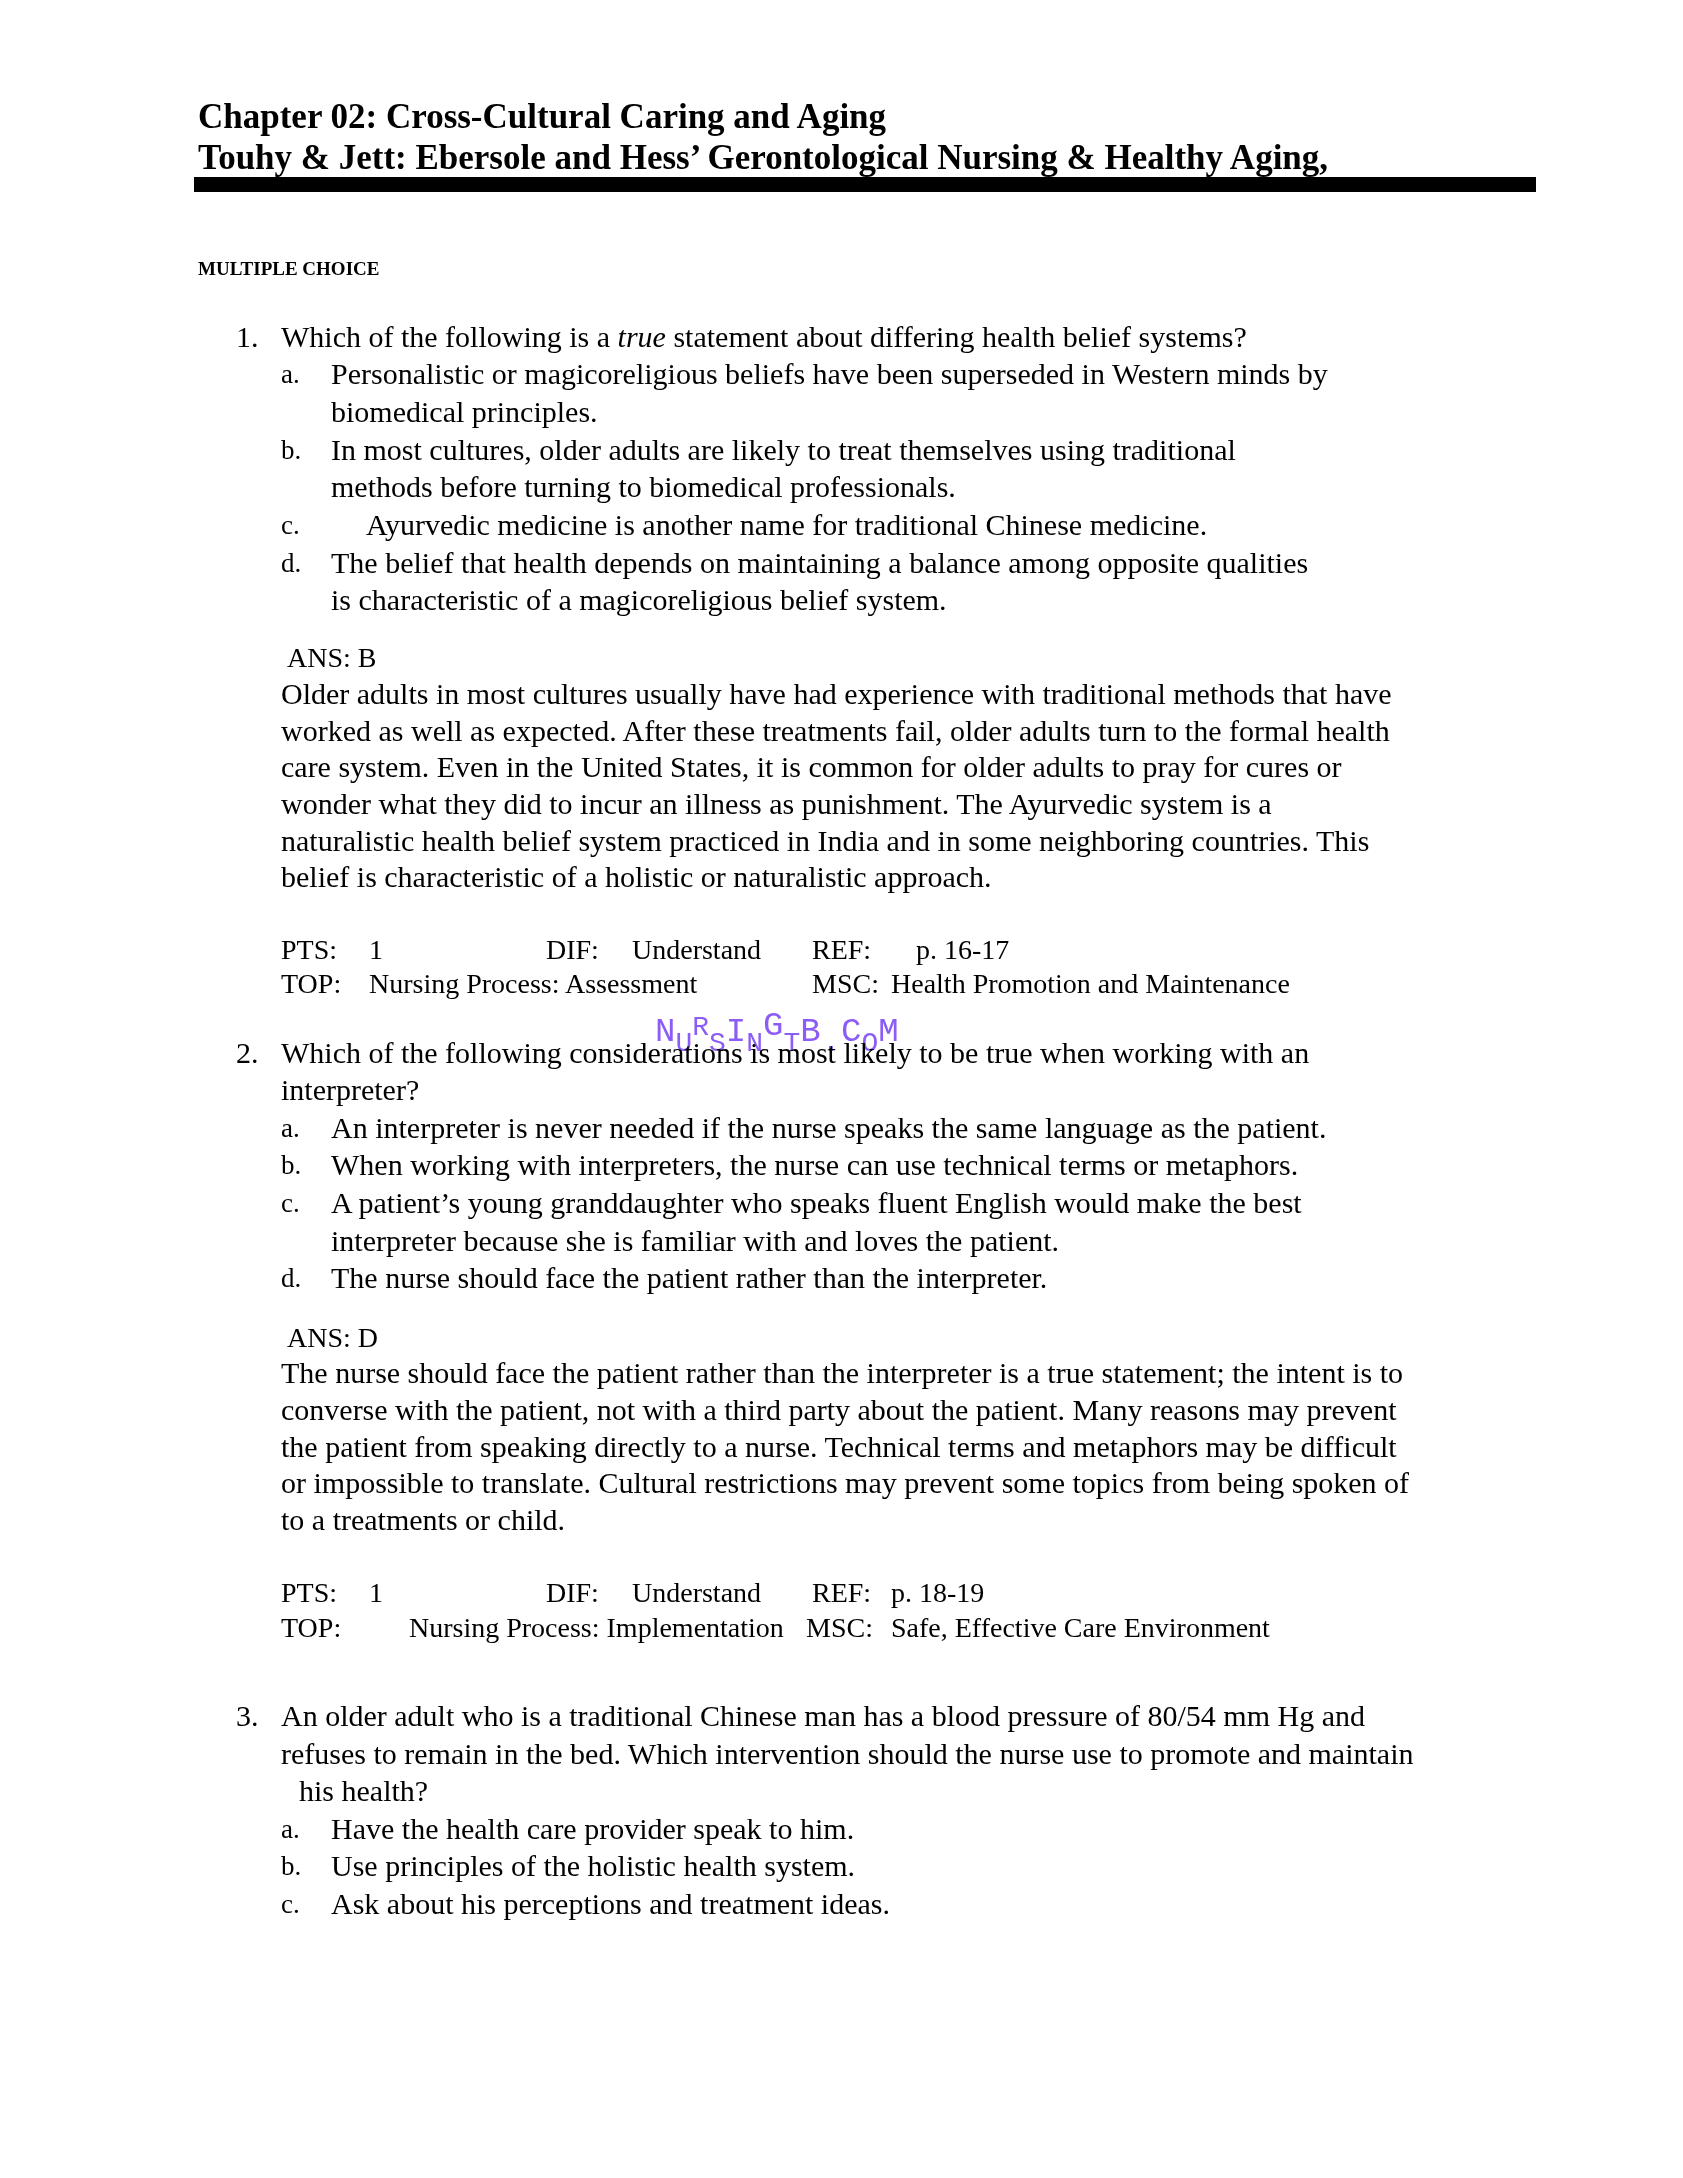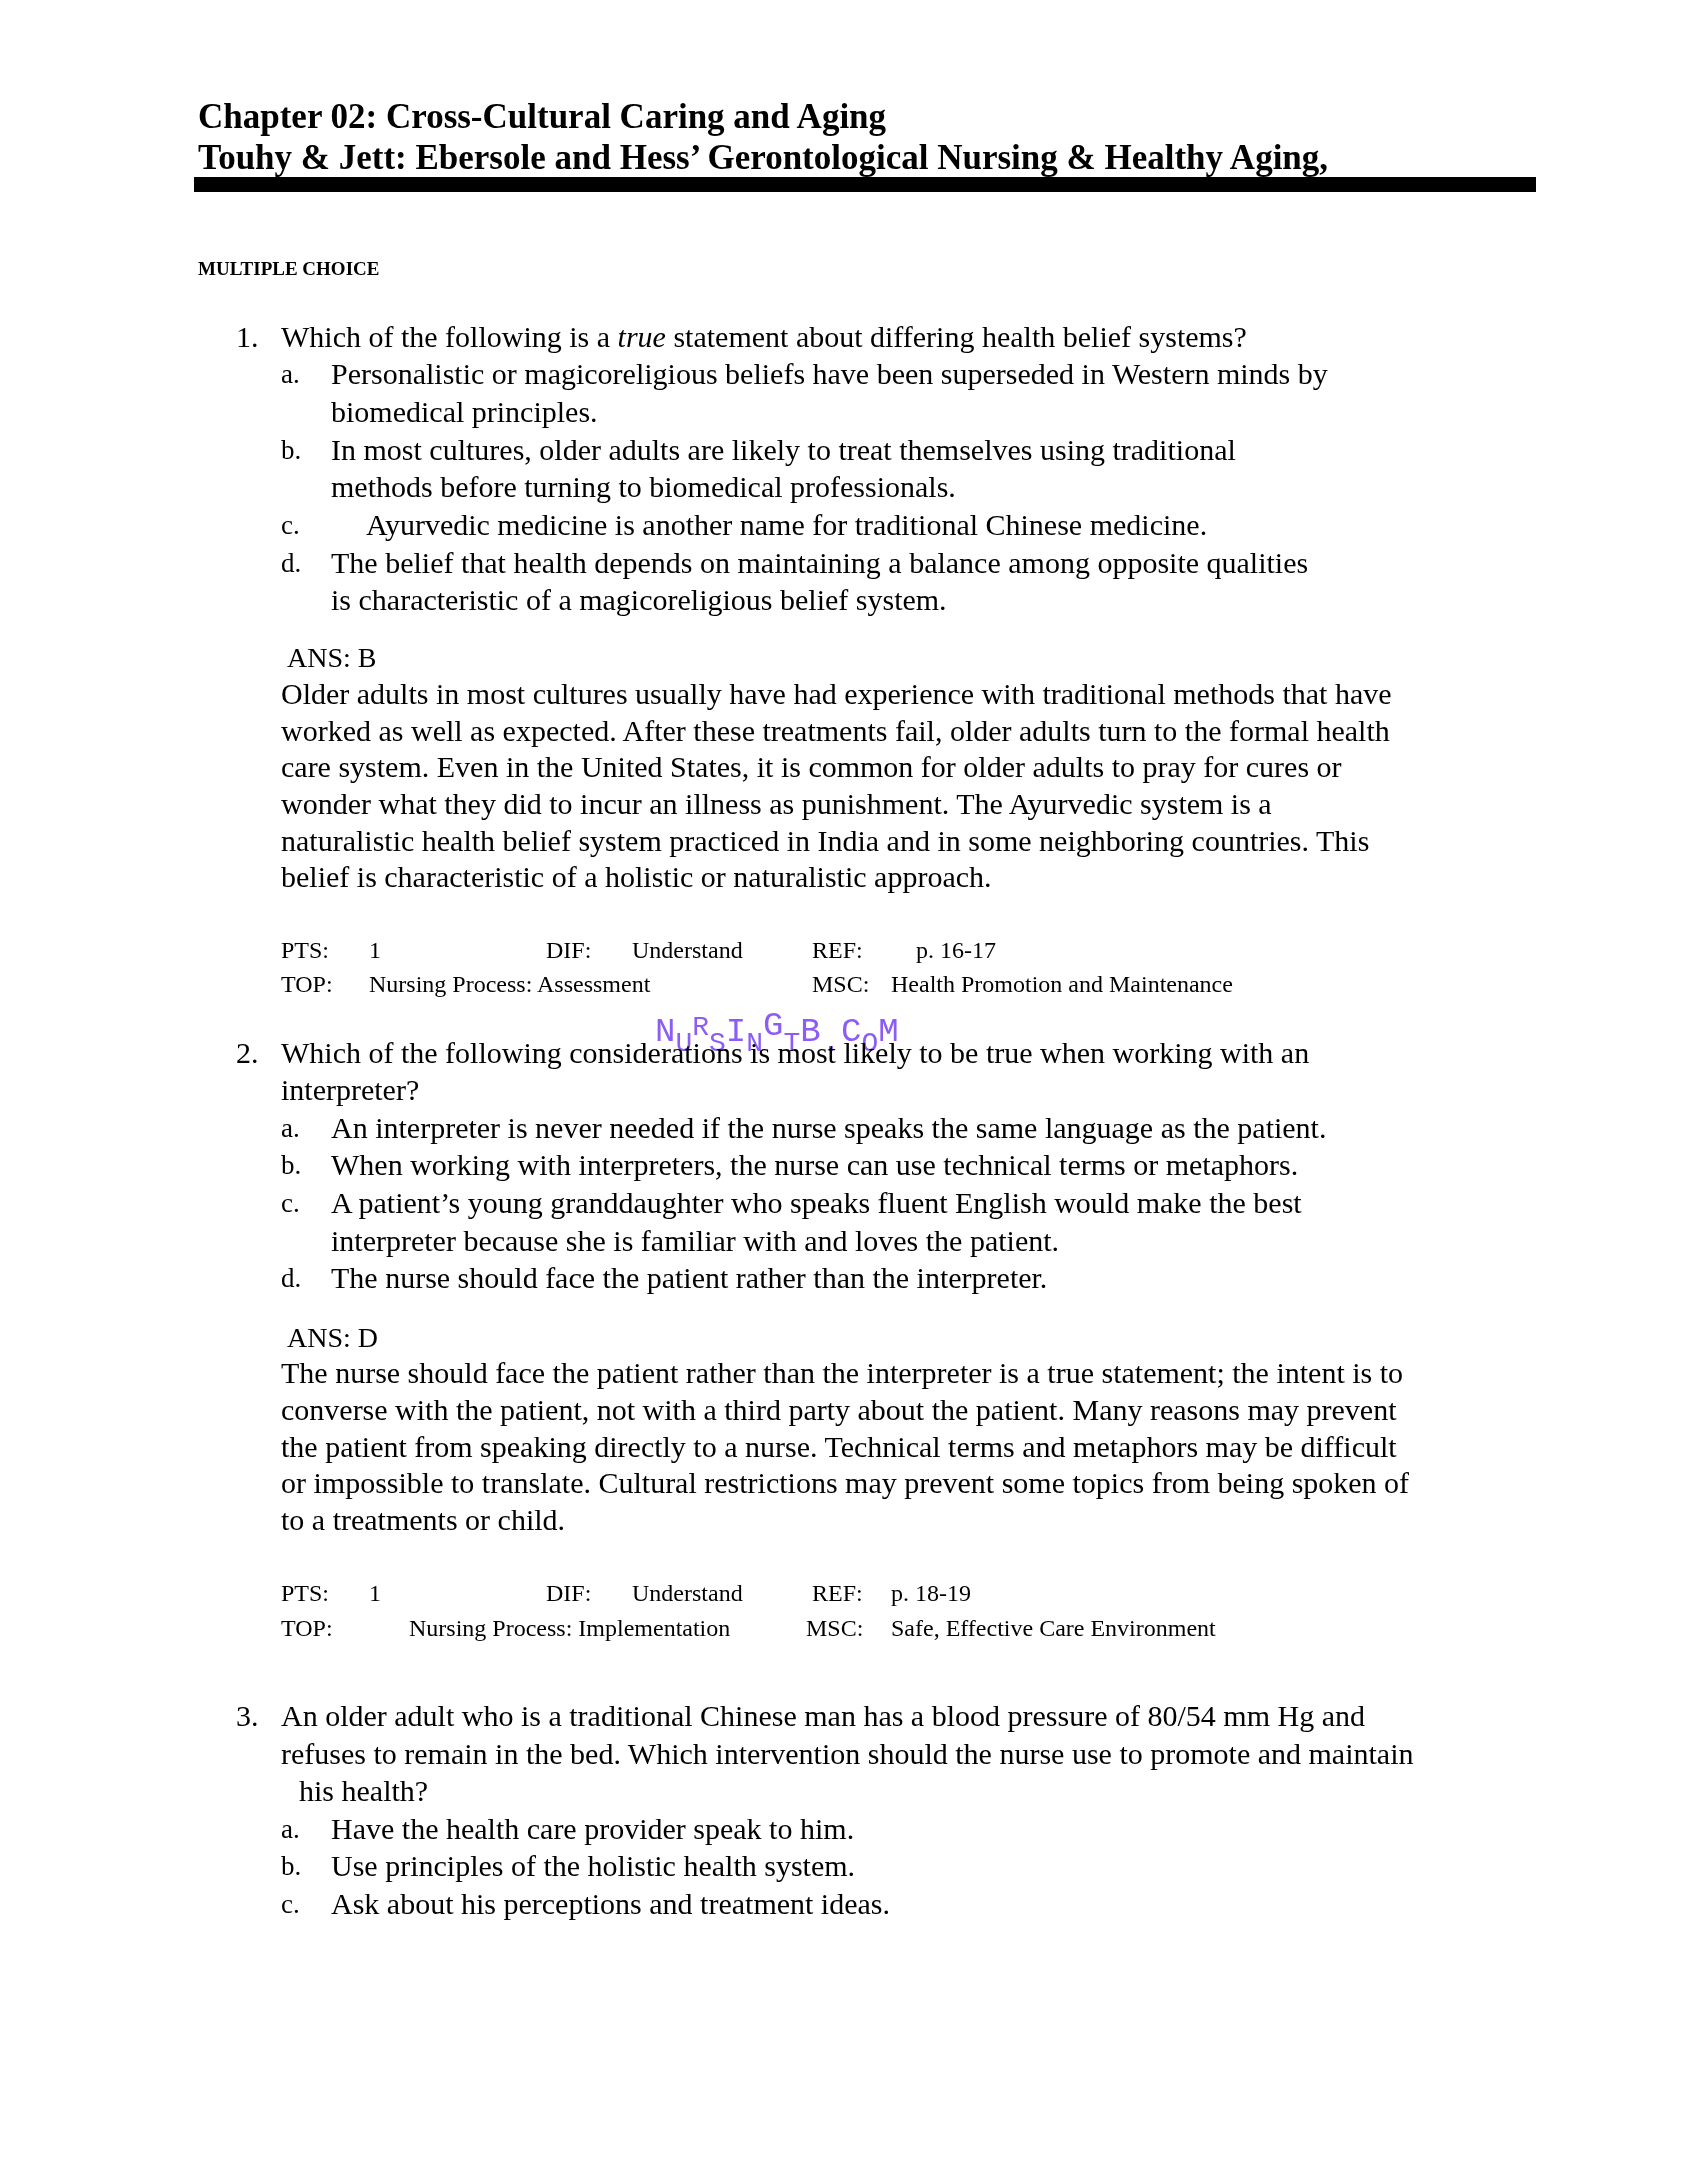--- a/index.html
+++ b/index.html
@@ -16,21 +16,21 @@
   #title2 { top: 138px; }
   .header-rule {
     position: absolute; left: 194px; top: 177px; width: 1342px; height: 15px; background: #000;
   }
   .section-heading {
     position: absolute; left: 198px; top: 252px; font-weight: bold; font-size: 19px; line-height: 34px;
   }
   .line { position: absolute; font-size: 30px; line-height: 36px; white-space: nowrap; }
   .qnum { position: absolute; font-size: 30px; line-height: 36px; }
   .opt-letter { position: absolute; font-size: 27px; line-height: 36px; }
-  .meta { position: absolute; font-size: 24px; line-height: 34px; white-space: nowrap; }
+  .meta { position: absolute; font-size: 28px; line-height: 34px; white-space: nowrap; }
   .watermark {
     position: absolute; left: 655px; top: 1012px; font-family: "Liberation Mono", "DejaVu Sans Mono", monospace;
     color: #8b5cf6; font-size: 34px; line-height: 40px; white-space: nowrap; letter-spacing: 0px;
   }
   .watermark span { display: inline-block; }
   .wm-up { transform: translateY(-6px); }
   .wm-down { transform: translateY(10px); }
   .wm-small { font-size: 28px; }
 </style>
 </head>

